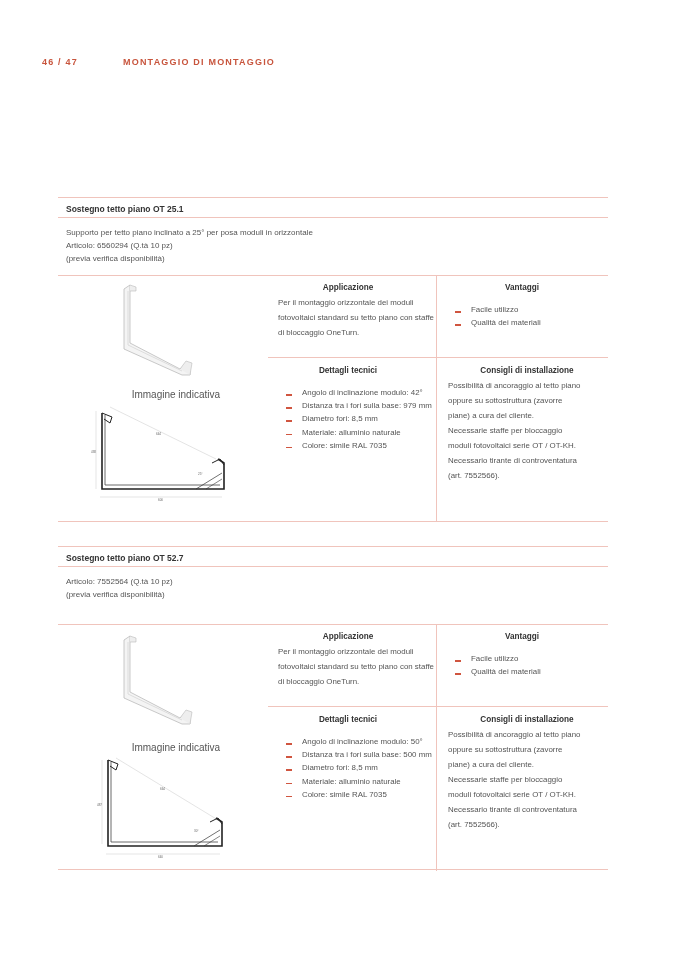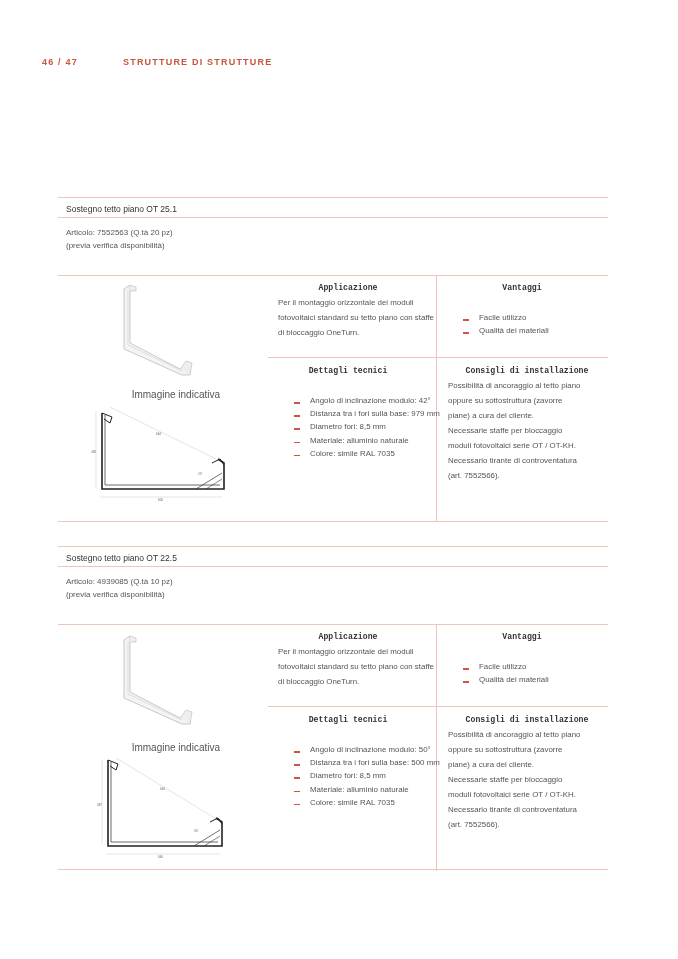--- a/index.html
+++ b/index.html
@@ -4,48 +4,49 @@
 <style>
   html, body { margin: 0; padding: 0; background: #ffffff; }
   body { width: 678px; height: 959px; position: relative; overflow: hidden;
          font-family: "Liberation Sans", sans-serif; color: #4a4a4a; }
   .header { position: absolute; top: 57px; left: 30px; font-size: 9px; letter-spacing: 1.2px; color: #c8553d; font-weight: bold; }
   .header .page { position: absolute; left: 12px; white-space: nowrap; }
   .header .section { position: absolute; left: 93px; white-space: nowrap; }
 
   .product { position: absolute; left: 58px; width: 550px; }
   .hline { position: absolute; left: 0; width: 550px; height: 1px; background: #f0c4bc; }
-  .title { position: absolute; left: 8px; font-size: 8.5px; font-weight: normal; color: #333; }
+  .title { position: absolute; left: 8px; font-size: 8.5px; font-weight: bold; color: #333; }
   .desc { position: absolute; left: 8px; font-size: 8px; line-height: 13px; color: #555; }
   .vline { position: absolute; width: 1px; background: #f0c4bc; }
 
-  .block-title { position: absolute; font-size: 8.2px; font-weight: bold; color: #333; text-align: center; font-family: Liberation Mono, monospace; }
+  .block-title { position: absolute; font-size: 8.2px; font-weight: bold; color: #333; text-align: center; }
   .block-text { position: absolute; font-size: 7.9px; line-height: 15px; color: #555; }
-  .bullets { position: absolute; list-style: none; margin: 16px; padding: 0; font-size: 7.9px; line-height: 13.2px; color: #555; }
+  .bullets { position: absolute; list-style: none; margin: 8px; padding: 0; font-size: 7.9px; line-height: 13.2px; color: #555; }
   .bullets li { position: relative; padding-left: 16px; white-space: nowrap; }
   .bullets li .dash { position: absolute; left: 0; top: 8px; width: 6px; height: 1.5px; background: #d0553f; }
 
   .caption { position: absolute; font-size: 10px; color: #555; text-align: right; width: 120px; }
   .photo { position: absolute; }
   .drawing { position: absolute; }
 </style>
 </head>
 <body>
 
 <div class="header">
   <span class="page">46 / 47</span>
-  <span class="section">STRUTTURE DI STRUTTURE</span>
+  <span class="section">MONTAGGIO DI MONTAGGIO</span>
 </div>
 
 <div class="product" style="top:197px; height:325px;">
   <div class="hline" style="top:0;"></div>
   <div class="title" style="top:7px;">Sostegno tetto piano OT 25.1</div>
   <div class="hline" style="top:20px;"></div>
   <div class="desc" style="top:29px;">
-    <div>Articolo: 7552563 (Q.tà 20 pz)</div>
+    <div>Supporto per tetto piano inclinato a 25° per posa moduli in orizzontale</div>
+    <div>Articolo: 6560294 (Q.tà 10 pz)</div>
     <div>(previa verifica disponibilità)</div>
   </div>
   <div class="hline" style="top:78px;"></div>
 
   <svg class="photo" width="90" height="95" style="left:58px; top:86px;" viewBox="0 0 90 95">
     <path d="M8 6 L14 2 L14 60 L64 86 L70 80 L74 82 L74 92 L66 92 L8 66 Z" fill="#f4f4f4" stroke="#bbb" stroke-width="0.8"></path>
     <path d="M12 8 L12 62 L66 88" fill="none" stroke="#ccc" stroke-width="0.6"></path>
     <path d="M14 2 L20 4 L20 8 L14 8" fill="#eee" stroke="#bbb" stroke-width="0.6"></path>
     <path d="M64 86 L70 78 L76 80 L74 92" fill="#eee" stroke="#bbb" stroke-width="0.6"></path>
   </svg>
@@ -96,24 +97,24 @@
     <div>Necessarie staffe per bloccaggio</div>
     <div>moduli fotovoltaici serie OT / OT-KH.</div>
     <div>Necessario tirante di controventatura</div>
     <div>(art. 7552566).</div>
   </div>
   <div class="hline" style="top:324px;"></div>
 </div>
 
 <div class="product" style="top:546px; height:325px;">
   <div class="hline" style="top:0;"></div>
-  <div class="title" style="top:7px;">Sostegno tetto piano OT 22.5</div>
+  <div class="title" style="top:7px;">Sostegno tetto piano OT 52.7</div>
   <div class="hline" style="top:20px;"></div>
   <div class="desc" style="top:29px;">
-    <div>Articolo: 4939085 (Q.tà 10 pz)</div>
+    <div>Articolo: 7552564 (Q.tà 10 pz)</div>
     <div>(previa verifica disponibilità)</div>
   </div>
   <div class="hline" style="top:78px;"></div>
 
   <svg class="photo" width="90" height="95" style="left:58px; top:88px;" viewBox="0 0 90 95">
     <path d="M8 6 L14 2 L14 58 L64 84 L70 78 L74 80 L74 90 L66 90 L8 64 Z" fill="#f4f4f4" stroke="#bbb" stroke-width="0.8"></path>
     <path d="M12 8 L12 60 L66 86" fill="none" stroke="#ccc" stroke-width="0.6"></path>
     <path d="M14 2 L20 4 L20 8 L14 8" fill="#eee" stroke="#bbb" stroke-width="0.6"></path>
     <path d="M64 84 L70 76 L76 78 L74 90" fill="#eee" stroke="#bbb" stroke-width="0.6"></path>
   </svg>

